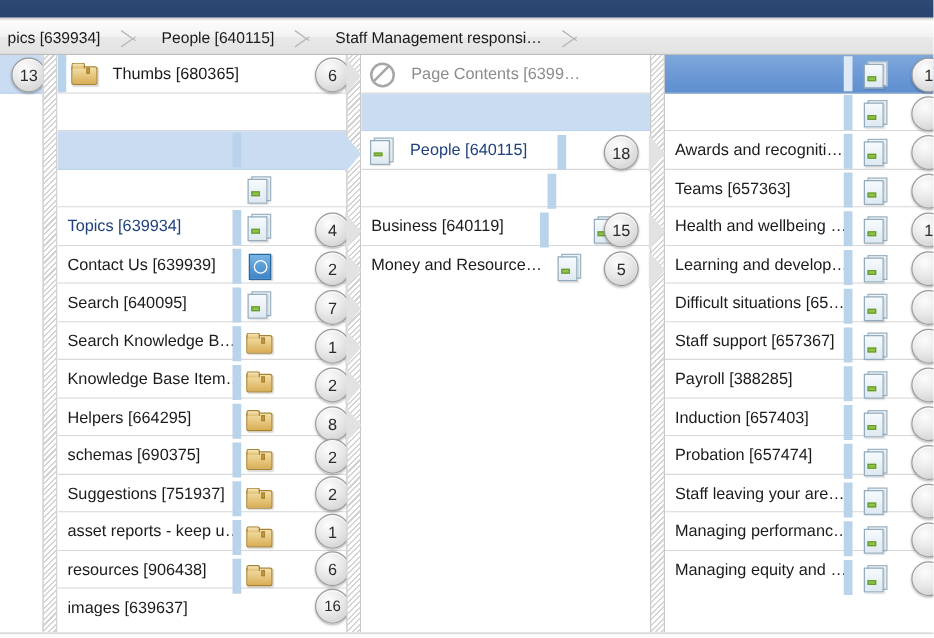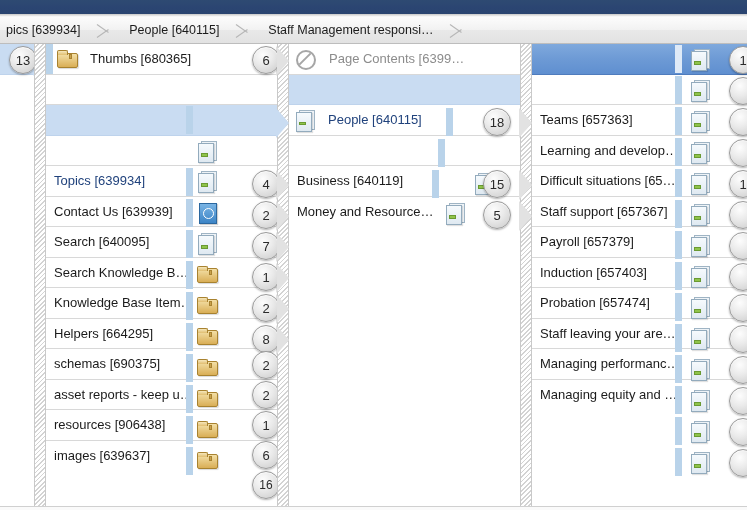--- a/index.html
+++ b/index.html
@@ -226,20 +226,23 @@
         <div class="row-label">Search Knowledge B…</div>
       </div>
       <div class="row">
         <div class="row-label">Knowledge Base Item…</div>
       </div>
       <div class="row">
         <div class="row-label">Helpers [664295]</div>
       </div>
       <div class="row">
         <div class="row-label">schemas [690375]</div>
+      </div>
+      <div class="row">
+        <div class="row-label">Suggestions [751937]</div>
       </div>
       <div class="row">
         <div class="row-label">asset reports - keep u…</div>
       </div>
       <div class="row">
         <div class="row-label">resources [906438]</div>
       </div>
       <div class="row noborder">
         <div class="row-label">images [639637]</div>
       </div>
@@ -367,33 +370,39 @@
 
     <div class="col" style="left:532px; width:215px;">
 
       <div class="row sel-blue">
         <div class="row-label"></div>
       </div>
       <div class="row blank">
         <div class="row-label"></div>
       </div>
       <div class="row">
+        <div class="row-label">Awards and recogniti…</div>
+      </div>
+      <div class="row">
         <div class="row-label">Teams [657363]</div>
       </div>
       <div class="row">
+        <div class="row-label">Health and wellbeing …</div>
+      </div>
+      <div class="row">
         <div class="row-label">Learning and develop…</div>
       </div>
       <div class="row">
         <div class="row-label">Difficult situations [65…</div>
       </div>
       <div class="row">
         <div class="row-label">Staff support [657367]</div>
       </div>
       <div class="row">
-        <div class="row-label">Payroll [657379]</div>
+        <div class="row-label">Payroll [388285]</div>
       </div>
       <div class="row">
         <div class="row-label">Induction [657403]</div>
       </div>
       <div class="row">
         <div class="row-label">Probation [657474]</div>
       </div>
       <div class="row">
         <div class="row-label">Staff leaving your are…</div>
       </div>

